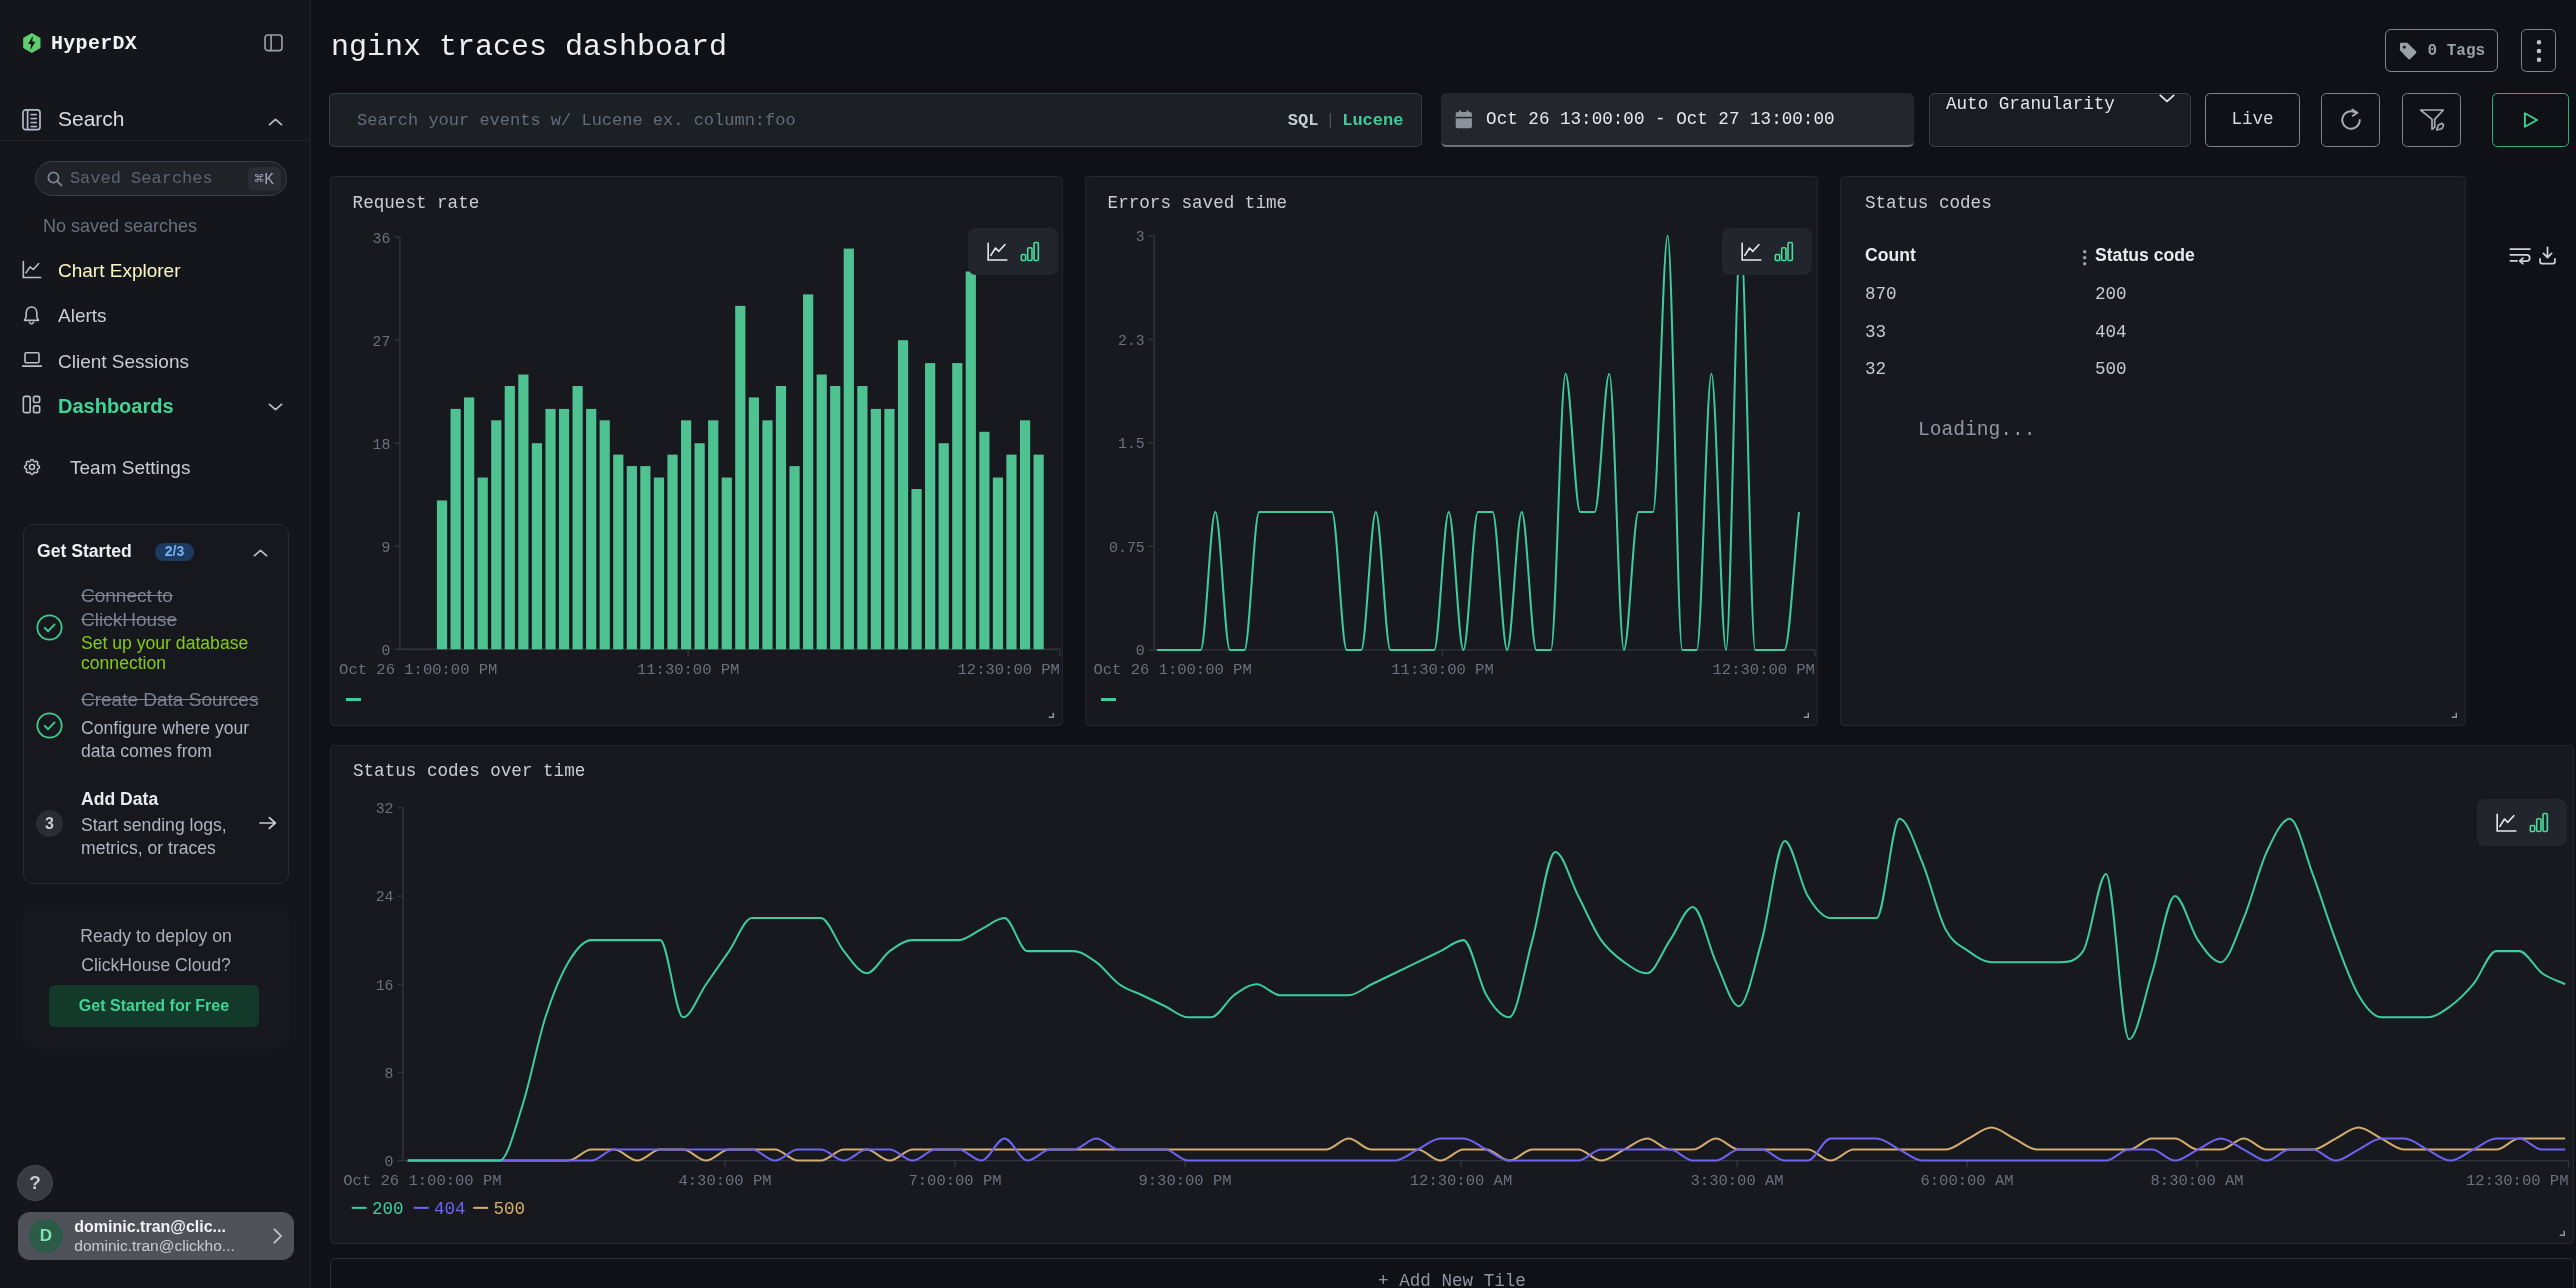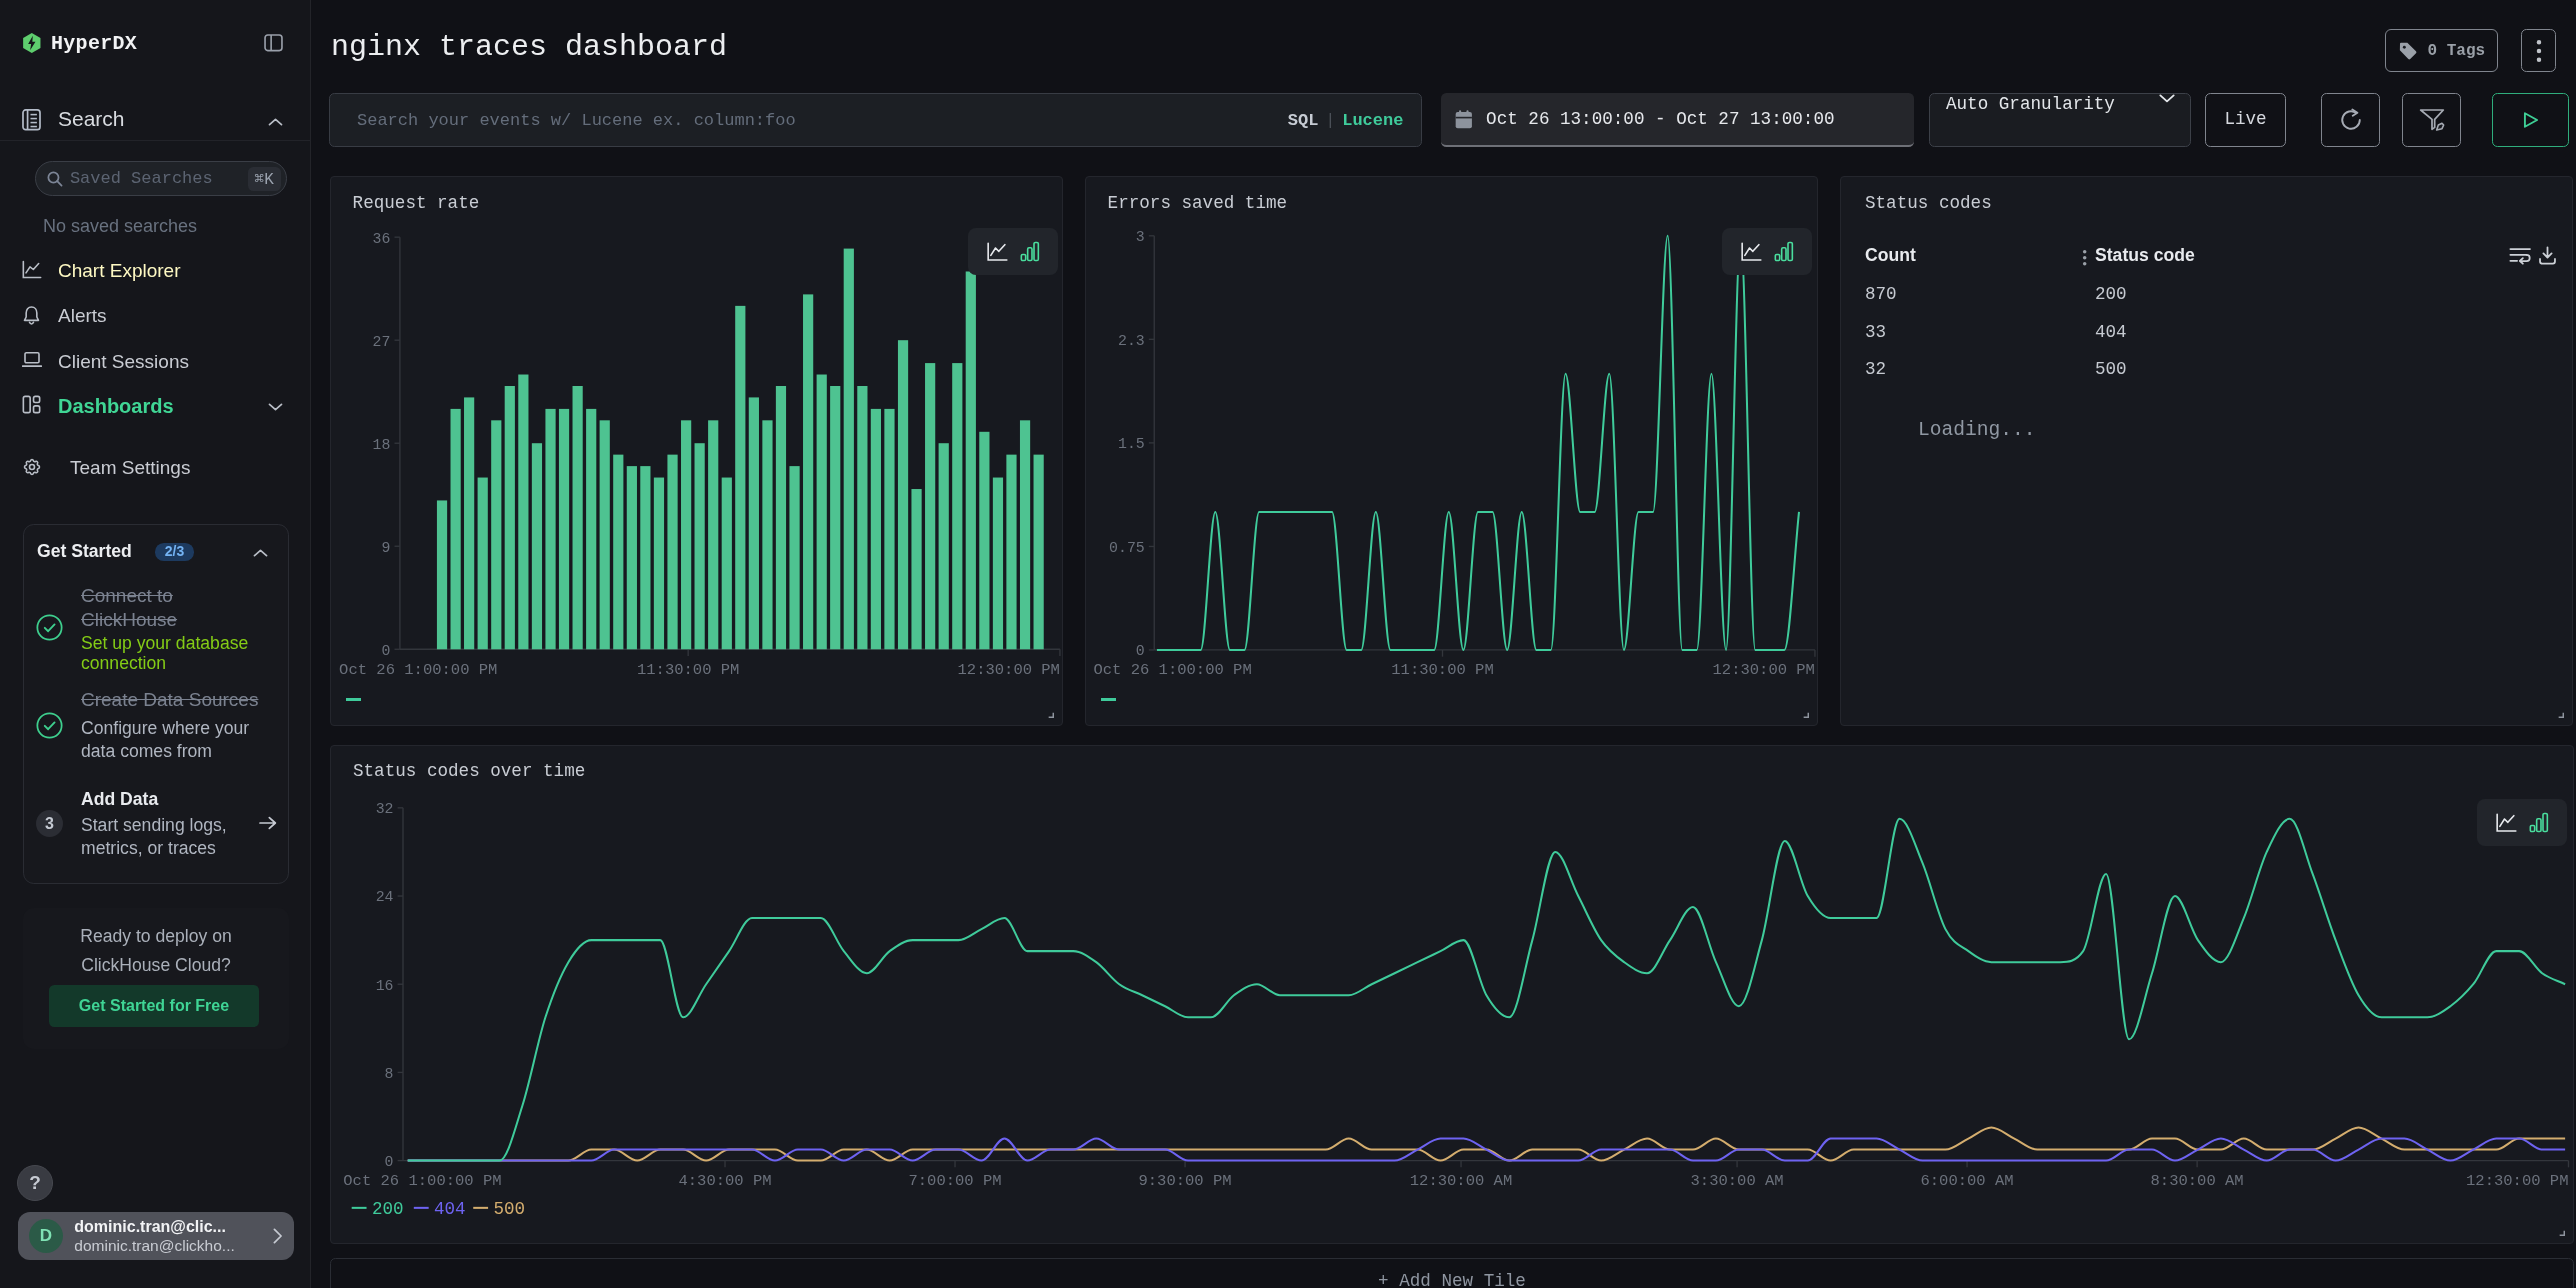--- a/index.html
+++ b/index.html
@@ -142,21 +142,21 @@
     <span class="mono" style="margin-left:14px;font-size:17.6px;color:#e6e8ec">Oct 26 13:00:00 - Oct 27 13:00:00</span>
   </div>
 <div style="position:absolute;left:1929px;top:93px;width:262px;height:54px;background:#1a1c21;border:1.4px solid #3c4048;border-radius:5.4px;display:flex;">
     <span class="mono" style="margin-left:16px;font-size:17.6px;color:#e3e6ea">Auto Granularity</span>
     <span style="margin-left:auto;margin-right:15px;display:flex">
       <svg width="16" height="8.8" viewBox="0 0 24 13" fill="none" style="">
         <path d="M2 2 L12 11 L22 2" stroke="#e4e7eb" stroke-width="2.8" stroke-linecap="round" stroke-linejoin="round"></path>
       </svg>
     </span>
   </div>
-<div style="position:absolute;left:2205px;top:93px;width:81px;height:54px;border:1.4px solid #80858e;border-radius:5.4px;text-align:center"><span class="mono" style="font-size:17.6px;color:#d6d9df;line-height:51px">Live</span></div>
+<div style="position:absolute;left:2205px;top:93px;width:95px;height:54px;border:1.4px solid #80858e;border-radius:5.4px;text-align:center"><span class="mono" style="font-size:17.6px;color:#d6d9df;line-height:51px">Live</span></div>
 <div style="position:absolute;left:2321px;top:93px;width:59px;height:54px;border:1.4px solid #80858e;border-radius:5.4px">
     <div style="position:absolute;left:50%;top:50%;transform:translate(-50%,-50%);display:flex">
       <svg width="27" height="27" viewBox="0 0 40 40" fill="none" style="">
         <path d="M33 20 a13 13 0 1 1-5.2-10.4" stroke="#a6abb4" stroke-width="2.8" stroke-linecap="round"></path>
         <path d="M22 4.5 L29.5 9.2 L22.6 13.6" fill="none" stroke="#a6abb4" stroke-width="2.8" stroke-linecap="round" stroke-linejoin="round"></path>
       </svg>
     </div>
   </div>
 <div style="position:absolute;left:2402px;top:93px;width:59px;height:54px;border:1.4px solid #80858e;border-radius:5.4px">
     <div style="position:absolute;left:50%;top:50%;transform:translate(-50%,-50%);display:flex">
@@ -298,21 +298,21 @@
       </svg>
     </span>
     <span style="display:flex">
       <svg width="20" height="21.6" viewBox="0 0 30 32" fill="none" style="">
         <rect x="2" y="20" width="6.5" height="9" rx="2" stroke="#4ade9e" stroke-width="2.4"></rect>
         <rect x="11.5" y="10" width="6.5" height="19" rx="2" stroke="#4ade9e" stroke-width="2.4"></rect>
         <rect x="21" y="2" width="6.5" height="27" rx="2" stroke="#4ade9e" stroke-width="2.4"></rect>
       </svg>
     </span>
   </div>
-<div class="panel" style="left:1840px;top:176px;width:733px;height:550px">
+<div class="panel" style="left:1840px;top:176px;width:626px;height:550px">
     <div style="position:absolute;left:24px;top:16px;font-size:17.6px;color:#c9cdd4;font-family:'Liberation Mono',monospace">Status codes</div>
     <div style="position:absolute;left:24px;top:68px;font-size:17.6px;color:#e8eaee;font-weight:700">Count</div>
     <div style="position:absolute;left:241px;top:72px;display:flex">
       <svg width="5.4" height="17.6" viewBox="0 0 8 26" fill="none" style="">
         <circle cx="4" cy="4" r="2.6" fill="#9aa0a8"></circle>
         <circle cx="4" cy="13" r="2.6" fill="#9aa0a8"></circle>
         <circle cx="4" cy="22" r="2.6" fill="#9aa0a8"></circle>
       </svg>
     </div>
     <div style="position:absolute;left:254px;top:68px;font-size:17.6px;color:#e8eaee;font-weight:700">Status code</div>

